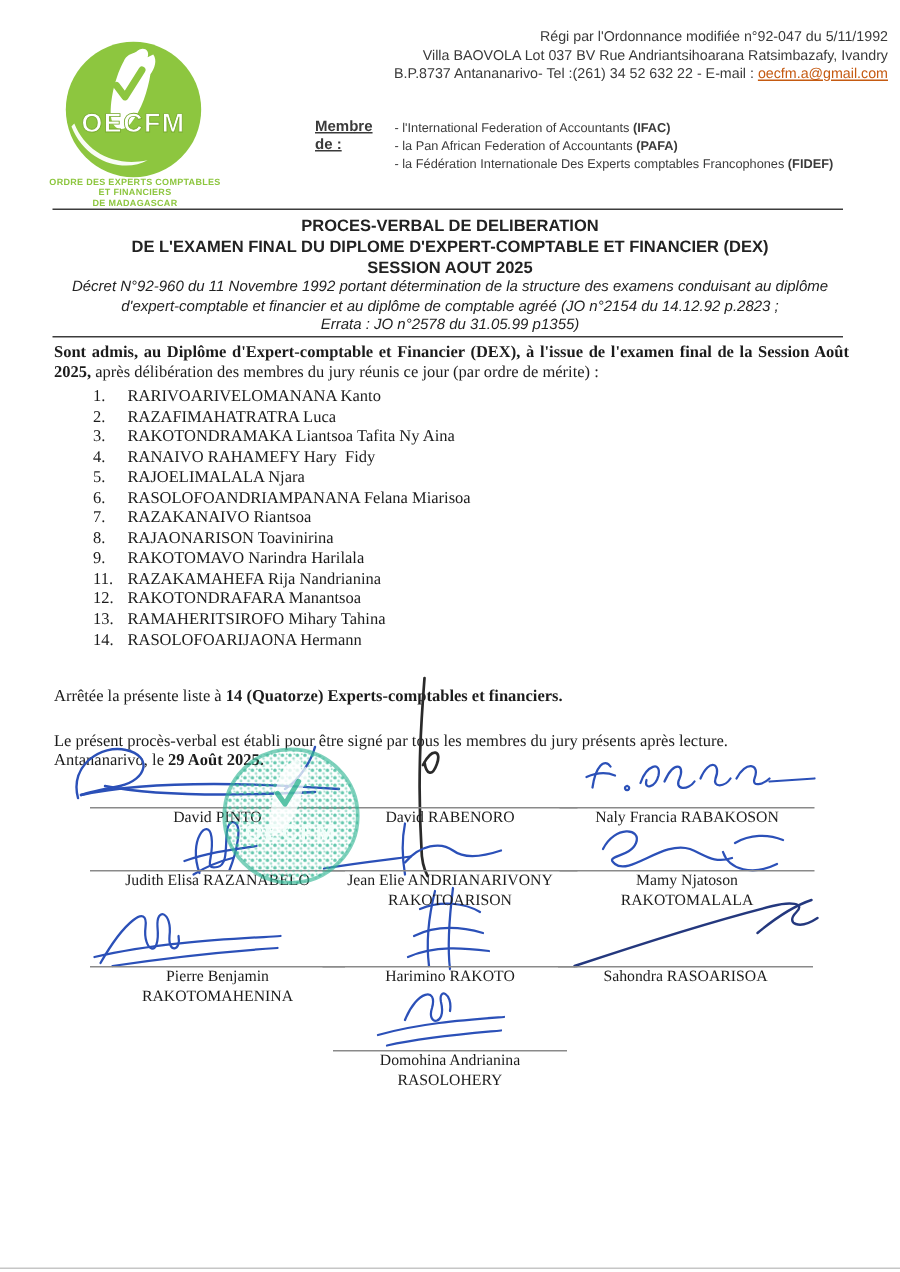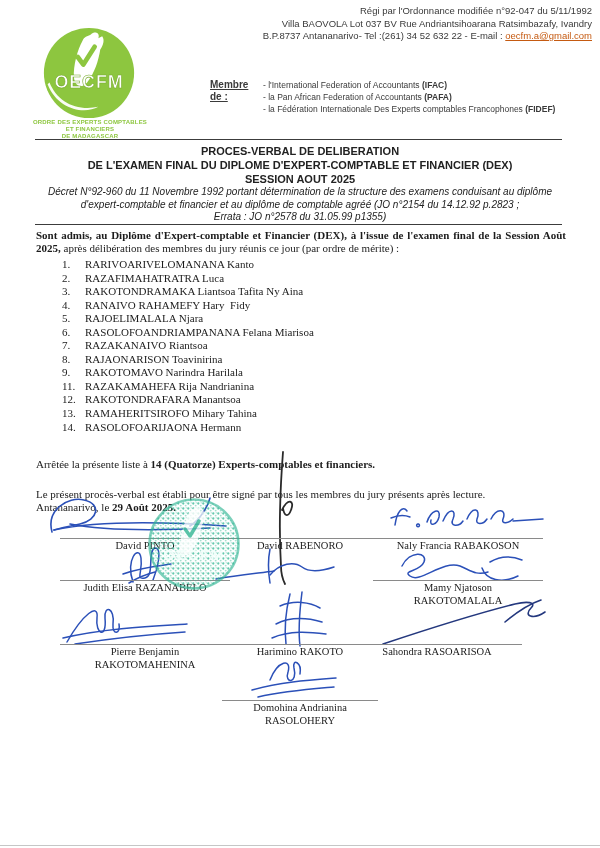--- a/index.html
+++ b/index.html
@@ -13,21 +13,21 @@
     color:#1c1c1c;
   }
   
   .logo-svg{position:absolute;left:42px;top:26px;width:94px;height:94px;}
   .logo-caption{
     position:absolute;left:24px;top:119px;width:132px;
     text-align:center;font-family:"Liberation Sans",sans-serif;
     font-size:6px;line-height:7px;color:#8dc63f;font-weight:bold;letter-spacing:.2px;
   }
   .contact{
-    position:absolute;right:8px;top:5px;width:380px;
+    position:absolute;right:8px;top:19px;width:380px;
     text-align:right;font-family:"Liberation Sans",sans-serif;
     font-size:9.5px;line-height:12.5px;color:#3a3a3a;
   }
   .email-link{color:#c55a11;text-decoration:underline;cursor:pointer;}
   .membership{
     position:absolute;left:210px;top:79px;display:flex;
     font-family:"Liberation Sans",sans-serif;color:#3a3a3a;
   }
   .membership .mb-label{
     font-size:10px;font-weight:bold;text-decoration:underline;
@@ -272,33 +272,37 @@
   <div class="sig-rule" style="left:215px;top:538px;width:170px">
     <div>David RABENORO</div>
   </div>
   <div class="sig-rule" style="left:373px;top:538px;width:170px">
     <div>Naly Francia RABAKOSON</div>
   </div>
 
   <div class="sig-rule" style="left:60px;top:580px;width:170px">
     <div>Judith Elisa RAZANABELO</div>
   </div>
+  <div class="sig-rule" style="left:215px;top:580px;width:170px">
+    <div>Jean Elie ANDRIANARIVONY</div>
+    <div>RAKOTOARISON</div>
+  </div>
   <div class="sig-rule" style="left:373px;top:580px;width:170px">
     <div>Mamy Njatoson</div>
     <div>RAKOTOMALALA</div>
   </div>
 
   <div class="sig-rule" style="left:60px;top:644px;width:170px">
     <div>Pierre Benjamin</div>
     <div>RAKOTOMAHENINA</div>
   </div>
   <div class="sig-rule" style="left:215px;top:644px;width:170px">
     <div>Harimino RAKOTO</div>
   </div>
-  <div class="sig-rule" style="left:352px;top:644px;width:170px">
+  <div class="sig-rule" style="left:372px;top:644px;width:170px">
     <div>Sahondra RASOARISOA</div>
   </div>
 
   <div class="sig-rule" style="left:222px;top:700px;width:156px">
     <div>Domohina Andrianina</div>
     <div>RASOLOHERY</div>
   </div>
 
   <svg class="stamp-svg" viewBox="0 0 94 94">
     <defs>

